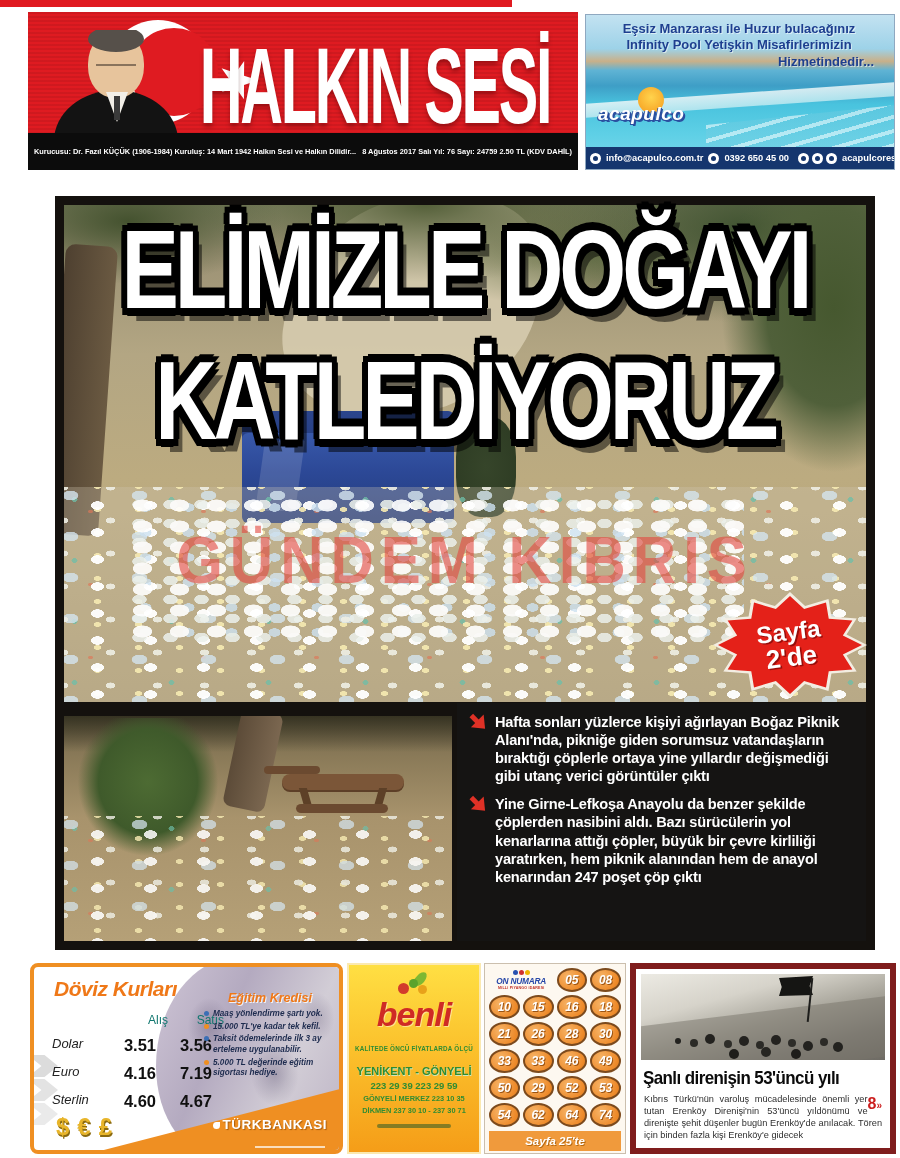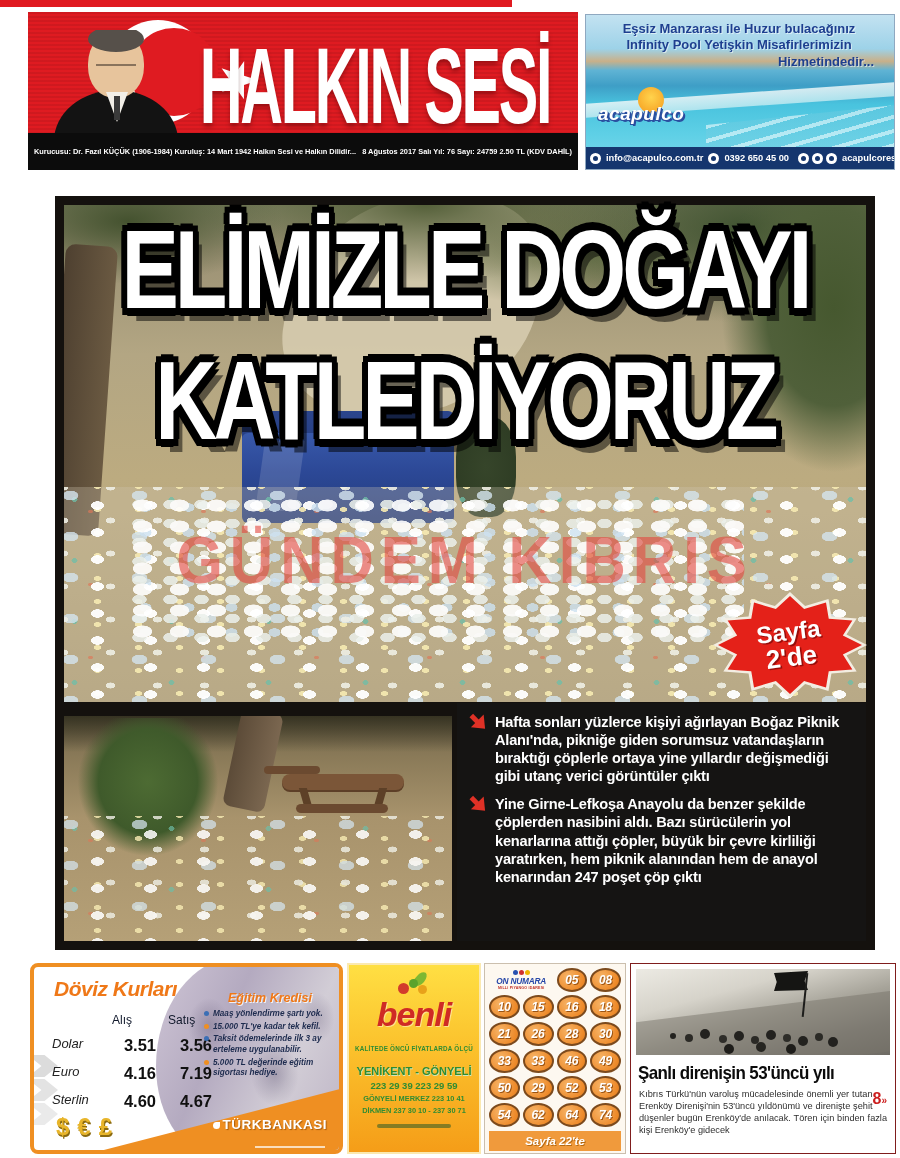--- a/index.html
+++ b/index.html
@@ -134,21 +134,21 @@
     radial-gradient(ellipse 30px 40px at 20% 30%,rgba(90,80,110,.35),transparent 70%),
     radial-gradient(ellipse 34px 44px at 60% 60%,rgba(70,60,95,.3),transparent 70%),
     radial-gradient(ellipse 26px 36px at 85% 25%,rgba(110,100,130,.35),transparent 70%);}
   .orange-corner{position:absolute;right:-1px;bottom:-1px;width:240px;height:62px;background:#ef8f22;
     clip-path:polygon(100% 0,100% 100%,0 100%);}
   .chev{position:absolute;left:-6px;width:30px;height:22px;background:#dcdcdc;
     clip-path:polygon(0 0,55% 0,100% 50%,55% 100%,0 100%,45% 50%);}
   .c1{top:88px;} .c2{top:112px;opacity:.8;} .c3{top:136px;opacity:.6;}
   .cur-title{position:absolute;left:20px;top:10px;color:#ef7818;font-size:21px;font-weight:bold;font-style:italic;letter-spacing:-.5px;}
   .cur-table{position:absolute;left:18px;top:46px;display:grid;grid-template-columns:60px 56px 56px;row-gap:9px;}
-  .cur-h{font-size:12px;color:#0f172a;text-align:left;}
+  .cur-h{font-size:12px;color:#0f766e;text-align:right;}
   .cur-n{font-size:13px;font-style:italic;color:#222;}
   .cur-v{font-size:16.5px;font-weight:bold;color:#101010;text-align:center;}
   .cur-syms{position:absolute;left:22px;top:146px;font-size:24px;font-weight:bold;color:#e8b52a;letter-spacing:8px;
     text-shadow:1px 2px 0 #8a6a10;}
   .credit{position:absolute;left:170px;top:24px;width:132px;}
   .credit-title{color:#ef7818;font-weight:bold;font-style:italic;font-size:12.5px;text-align:center;
     text-shadow:1px 1px 0 rgba(255,255,255,.8);margin-bottom:4px;}
   .credit-item{display:flex;gap:4px;margin:2px 0;font-size:8.2px;font-style:italic;font-weight:bold;color:#1d2b4e;line-height:1.3;}
   .ci-dot{flex:0 0 auto;width:5px;height:5px;border-radius:50%;margin-top:2px;}
   .ci-b{background:#3b6fb5;} .ci-o{background:#ef8f22;}
@@ -183,21 +183,21 @@
   .li1{background:#2a52b0;} .li2{background:#cf3030;} .li3{background:#f0b400;}
   .lot-brand{font-size:8.3px;font-weight:900;font-style:italic;color:#2647a8;letter-spacing:-.2px;}
   .lot-sub{font-size:3.6px;font-weight:bold;color:#c03028;letter-spacing:.2px;}
   .num{height:24px;border-radius:50%;border:2px solid #7c4a1d;color:#fff;font-weight:bold;font-style:italic;font-size:12px;
     display:flex;align-items:center;justify-content:center;background:radial-gradient(circle at 35% 35%,#f6b468,#ee8b2b 70%,#d97a1f);
     text-shadow:1px 1px 0 rgba(140,70,10,.85);}
   .lot-footer{margin-top:4px;height:20px;background:#f09a3c;display:flex;align-items:center;justify-content:center;
     color:#fff;font-weight:bold;font-style:italic;font-size:11.5px;text-shadow:1px 1px 0 #b56a14;}
 
   
-  .resist{position:absolute;left:630px;top:963px;width:266px;height:191px;border:1px solid #7f1d1d;background:#fff;padding:5px;}
+  .resist{position:absolute;left:630px;top:963px;width:266px;height:191px;border:6px solid #7f1d1d;background:#fff;padding:5px;}
   .res-photo{position:relative;height:86px;overflow:hidden;
     background:linear-gradient(165deg,#eceae3 0%,#d6d3ca 30%,#a7a49a 55%,#84817a 78%,#6e6b64 100%);}
   .ridge{position:absolute;left:-20px;top:34px;width:140%;height:60px;background:rgba(120,116,106,.5);transform:rotate(-7deg);}
   .flagpole{position:absolute;left:168px;top:4px;width:2px;height:44px;background:#1d1d1b;transform:rotate(6deg);}
   .resist-flag{position:absolute;left:138px;top:2px;width:34px;height:20px;background:#151513;
     clip-path:polygon(0 10%,100% 0,90% 50%,100% 95%,0 100%,8% 55%);}
   .soldiers{position:absolute;left:34px;bottom:16px;width:6px;height:6px;border-radius:50%;background:#23221f;
     box-shadow:16px 2px 0 1px #2b2a26,32px -2px 0 2px #23221f,50px 3px 0 1px #2e2d29,66px 0 0 2px #23221f,
     82px 4px 0 1px #2b2a26,98px -1px 0 2px #23221f,114px 2px 0 1px #2e2d29,130px 5px 0 2px #23221f,
     146px 1px 0 1px #2b2a26,160px 6px 0 2px #23221f,56px 13px 0 2px #1e1d1a,88px 11px 0 2px #262521,118px 13px 0 2px #1e1d1a;}
@@ -359,21 +359,21 @@
     <div class="fruit">
       <div class="leaf"></div>
       <div class="fd fd1"></div>
       <div class="fd fd2"></div>
       <div class="fd fd3"></div>
     </div>
     <div class="benli-name">benli</div>
     <div class="benli-tag">KALİTEDE ÖNCÜ FİYATLARDA ÖLÇÜ</div>
     <div class="benli-area">YENİKENT - GÖNYELİ</div>
     <div class="benli-ph">223 29 39   223 29 59</div>
-    <div class="benli-sm">GÖNYELİ MERKEZ 223 10 41</div>
+    <div class="benli-sm">GÖNYELİ MERKEZ 223 10 35</div>
     <div class="benli-sm">DİKMEN 237 30 10 - 237 30 71</div>
     <div class="mail-blur"></div>
   </div>
 
   <div class="lottery">
     <div class="lot-grid">
       <div class="logo-cell">
         <div class="lot-icon">
           <span class="li-d li1"></span>
           <span class="li-d li2"></span>
@@ -398,21 +398,21 @@
       <div class="num">49</div>
       <div class="num">50</div>
       <div class="num">29</div>
       <div class="num">52</div>
       <div class="num">53</div>
       <div class="num">54</div>
       <div class="num">62</div>
       <div class="num">64</div>
       <div class="num">74</div>
     </div>
-    <div class="lot-footer">Sayfa 22'te</div>
+    <div class="lot-footer">Sayfa 25'te</div>
   </div>
 
   <div class="resist">
     <div class="res-photo">
       <div class="ridge"></div>
       <div class="resist-flag"></div>
       <div class="flagpole"></div>
       <div class="soldiers"></div>
     </div>
     <div class="res-head">Şanlı direnişin 53'üncü yılı</div>

